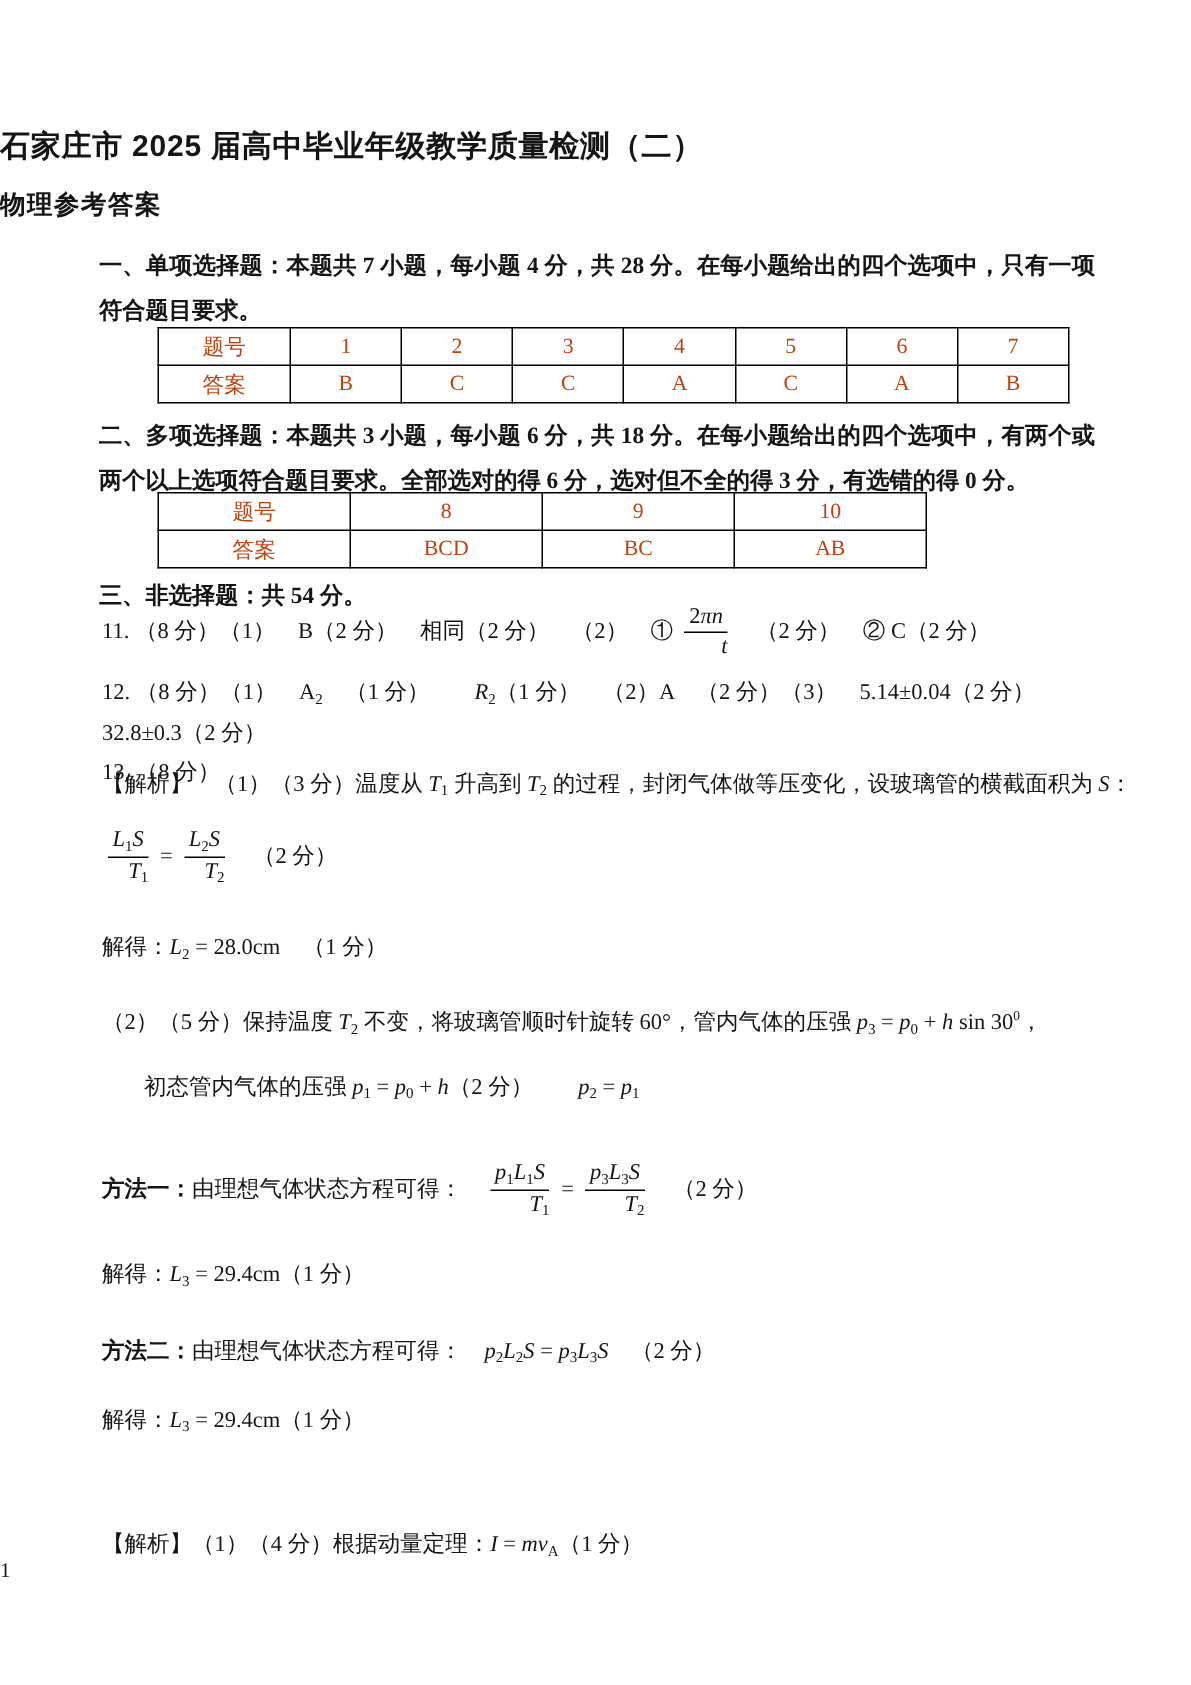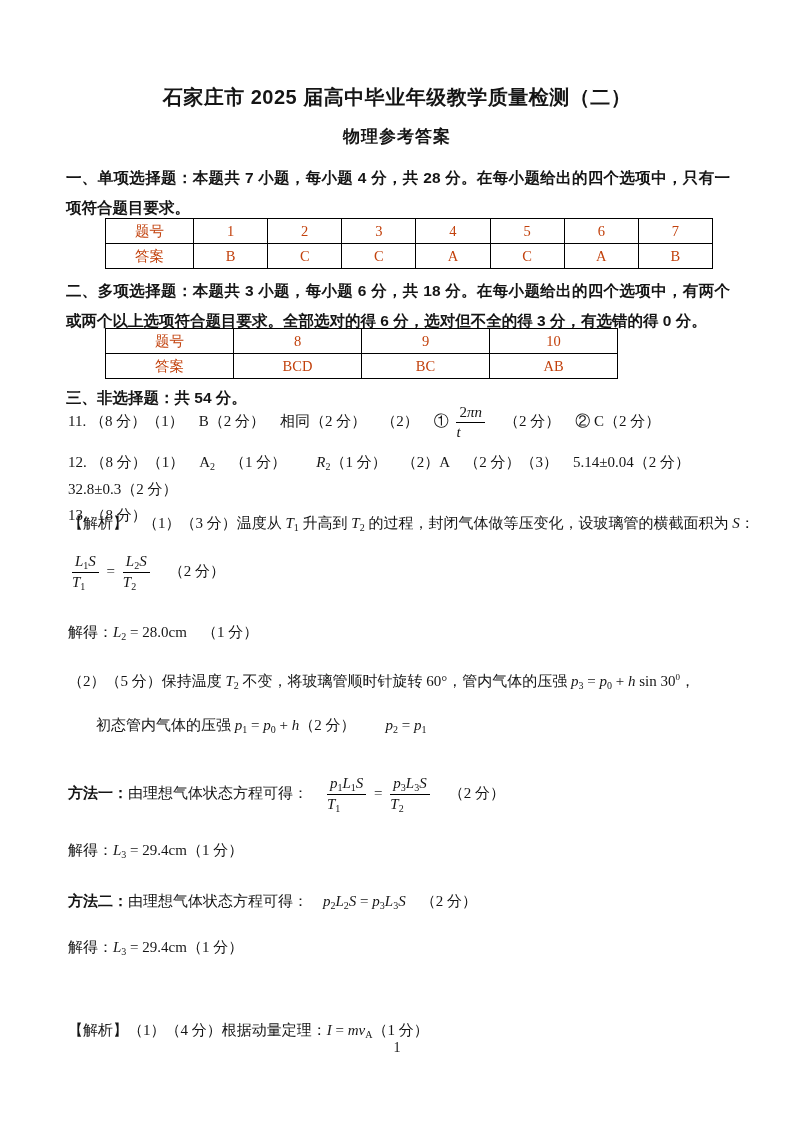--- a/index.html
+++ b/index.html
@@ -4,30 +4,30 @@
 <style>
   * { margin:0; padding:0; box-sizing:border-box; }
   html,body { background:#ffffff; }
   body {
     width:794px; height:1123px; position:relative; overflow:hidden;
     font-family:"Liberation Serif","DejaVu Serif",serif;
     color:#151515;
   }
   .page { position:absolute; inset:0; }
   .abs { position:absolute; }
-  .center { left:0; width:794px; text-align:center; }
+  .center { left:0; width:794px; }
   .hdr {
     font-family:"Liberation Sans","DejaVu Sans",sans-serif;
     font-weight:700;
   }
   .title { font-size:20px; letter-spacing:0.5px; }
   .subtitle { font-size:17px; letter-spacing:1px; }
   .secline {
     left:66px; width:664px; font-size:15.5px; line-height:30px;
-    text-align:justify; text-align-last:left;
+    text-align:justify; text-align-last:left;font-family:Liberation Serif, serif;
   }
   .line {
     left:68px; width:690px; font-size:15px; line-height:22px;
     white-space:pre-wrap;
   }
   .indent { left:96px; }
   .tall { line-height:46px; }
   .eqtall { line-height:54px; }
   table.anstable {
     position:absolute; border-collapse:collapse; table-layout:fixed;
@@ -35,21 +35,21 @@
   }
   table.anstable td {
     border:1.6px solid #000; height:25px; padding:0 2px;
     overflow:hidden;
   }
   .v { font-style:italic; }
   .b { font-weight:700; font-family:Liberation Mono, monospace; }
   .sub { font-size:10px; vertical-align:-3px; }
   .sup { font-size:9px; vertical-align:6px; }
   .frac {
-    display:inline-flex; flex-direction:column; align-items:flex-start;
+    display:inline-flex; flex-direction:column; align-items:flex-end;
     vertical-align:middle; margin:0 4px; line-height:1.15; font-size:15px;
   }
   .frac .num { border-bottom:1.3px solid #000; padding:0 3px 1px; }
   .frac .den { padding-top:1px; }
   .pagenum { font-size:14px; }
 </style>
 </head>
 <body>
 
 <div class="page">

